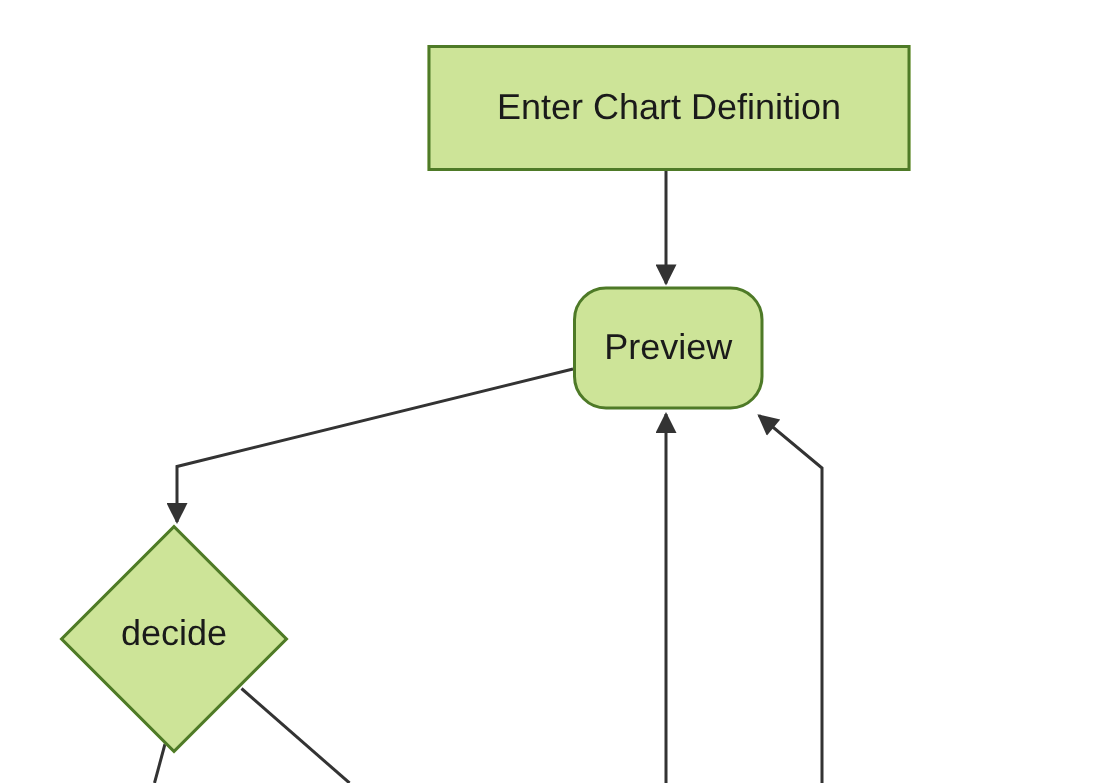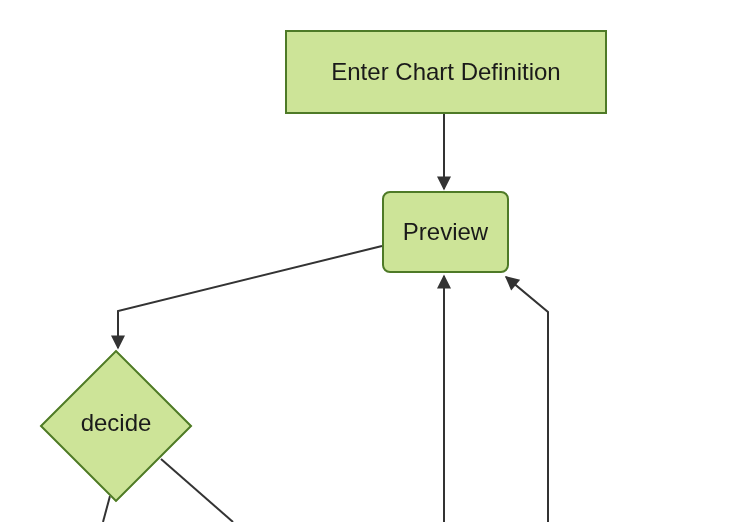--- a/index.html
+++ b/index.html
@@ -59,21 +59,21 @@
     left: 285px;
     top: 30px;
     width: 322px;
     height: 84px;
   }
   .node-rounded {
     left: 382px;
     top: 191px;
     width: 127px;
     height: 82px;
-    border-radius: 8px;
+    border-radius: 22px;
   }
   .node-diamond-shape {
     left: 62px;
     top: 372px;
     width: 108px;
     height: 108px;
     transform: rotate(45deg);
   }
   .node-diamond-label {
     position: absolute;

